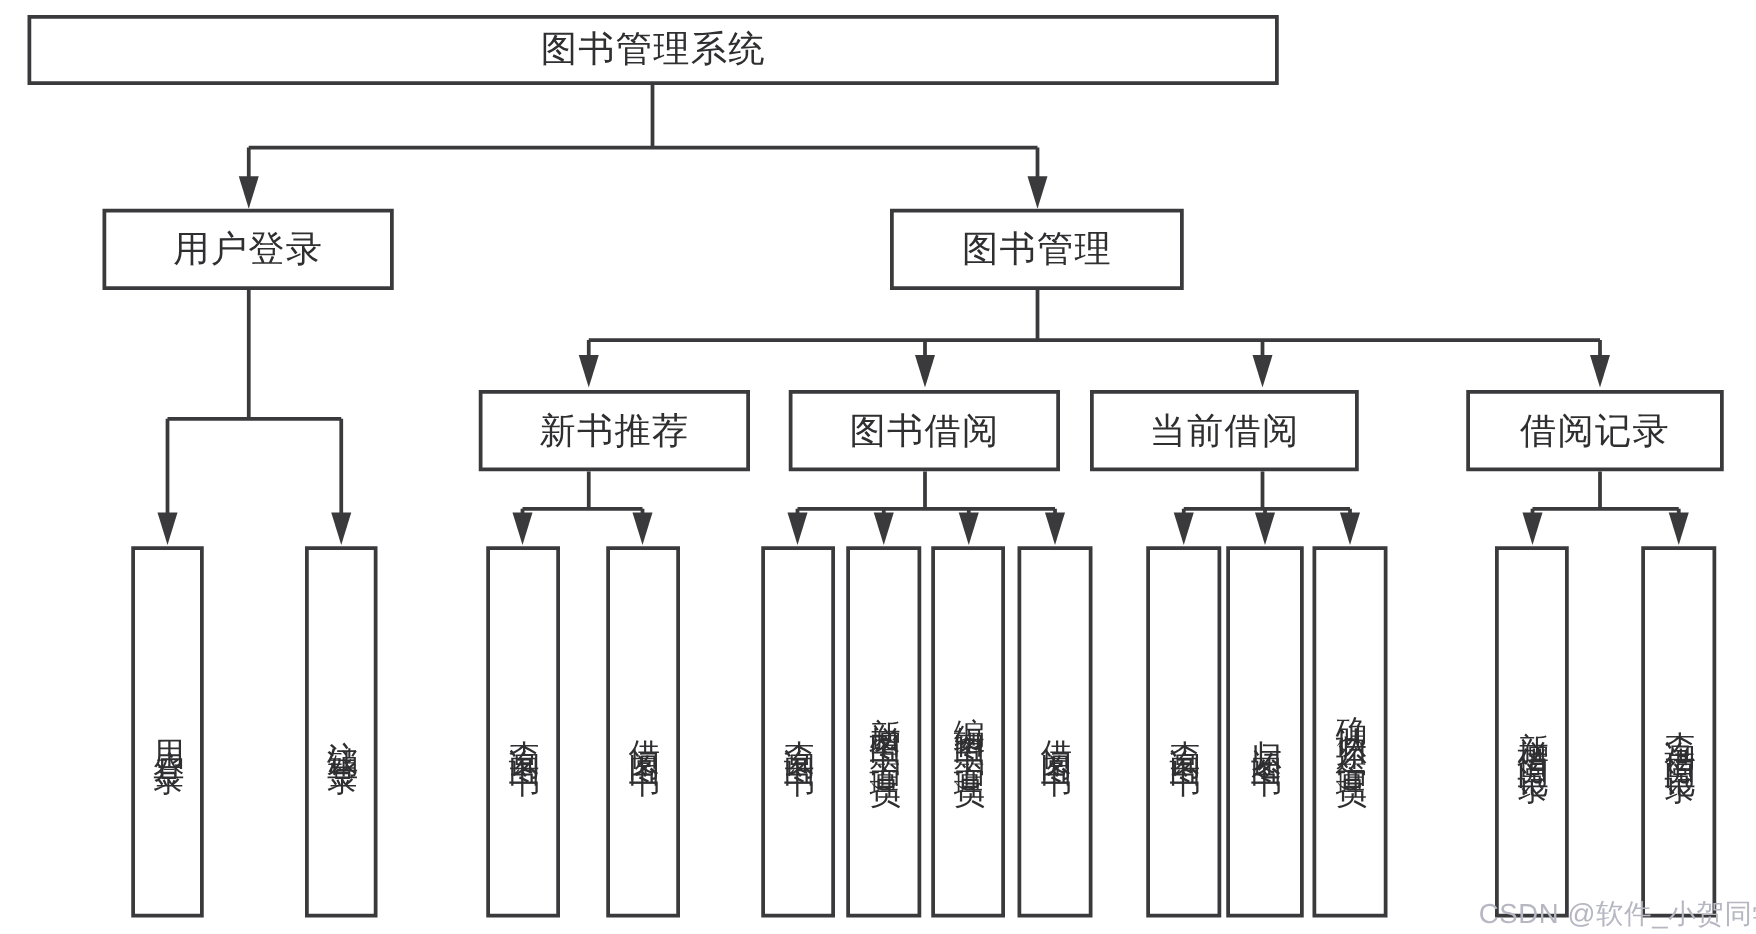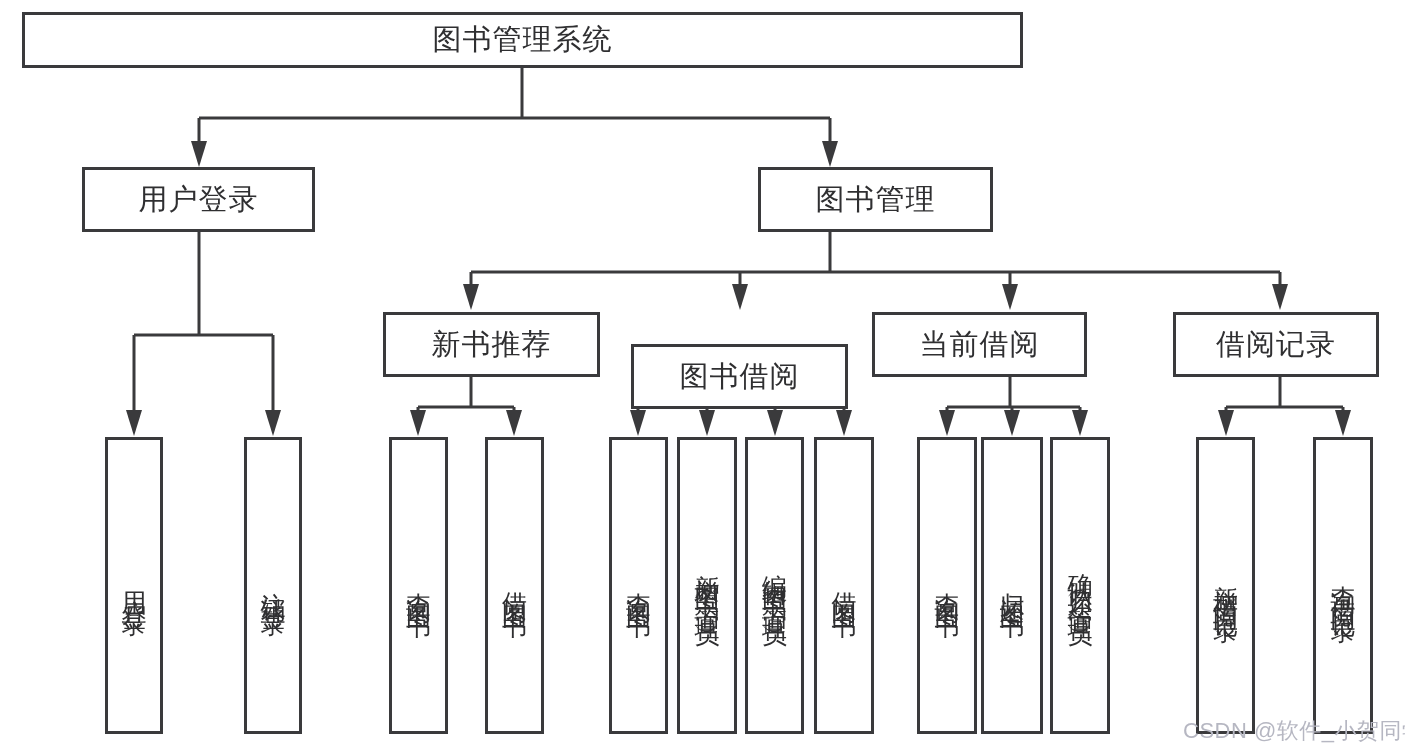--- a/index.html
+++ b/index.html
@@ -15,24 +15,24 @@
   }
   .hlabel{font-size:29px;letter-spacing:1px;white-space:nowrap;}
   .vtext{
     writing-mode:vertical-rl;text-orientation:mixed;
     font-size:25px;letter-spacing:7px;line-height:1;white-space:nowrap;
   }
   
   .n-root{left:22px;top:12px;width:1001px;height:56px;}
   
   .n-login{left:82px;top:167px;width:233px;height:65px;}
-  .n-mgmt{left:712px;top:167px;width:235px;height:65px;margin-left:46px;}
+  .n-mgmt{left:712px;top:167px;width:235px;height:65px;}
   
   .n-rec{left:383px;top:312px;width:217px;height:65px;}
-  .n-borrow{left:631px;top:312px;width:217px;height:65px;margin-top:32px;}
+  .n-borrow{left:631px;top:312px;width:217px;height:65px;}
   .n-current{left:872px;top:312px;width:215px;height:65px;}
   .n-records{left:1173px;top:312px;width:206px;height:65px;}
   
   .leaf{top:437px;height:297px;}
   .lf-1{left:105px;width:58px;}
   .lf-2{left:244px;width:58px;}
   .lf-3{left:389px;width:59px;}
   .lf-4{left:485px;width:59px;}
   .lf-5{left:609px;width:59px;}
   .lf-6{left:677px;width:60px;}

